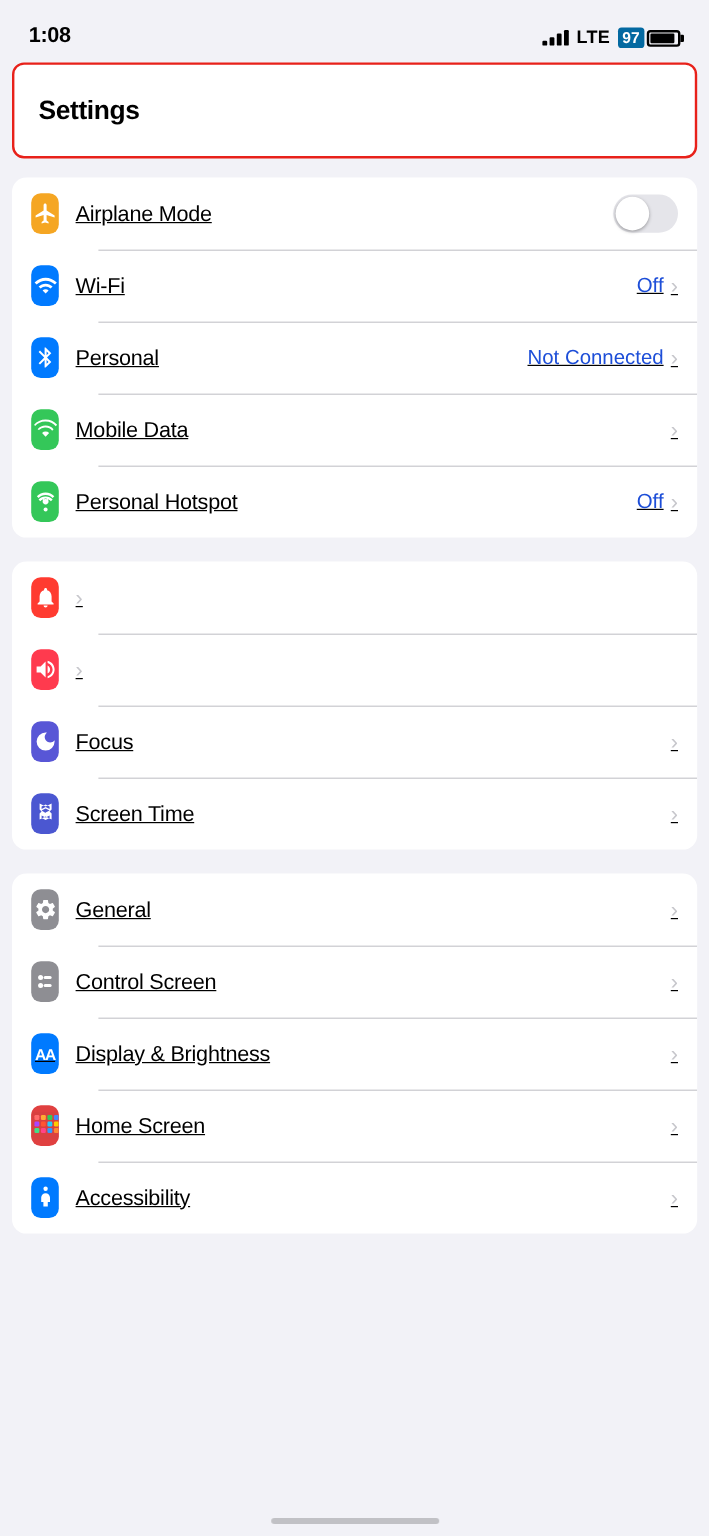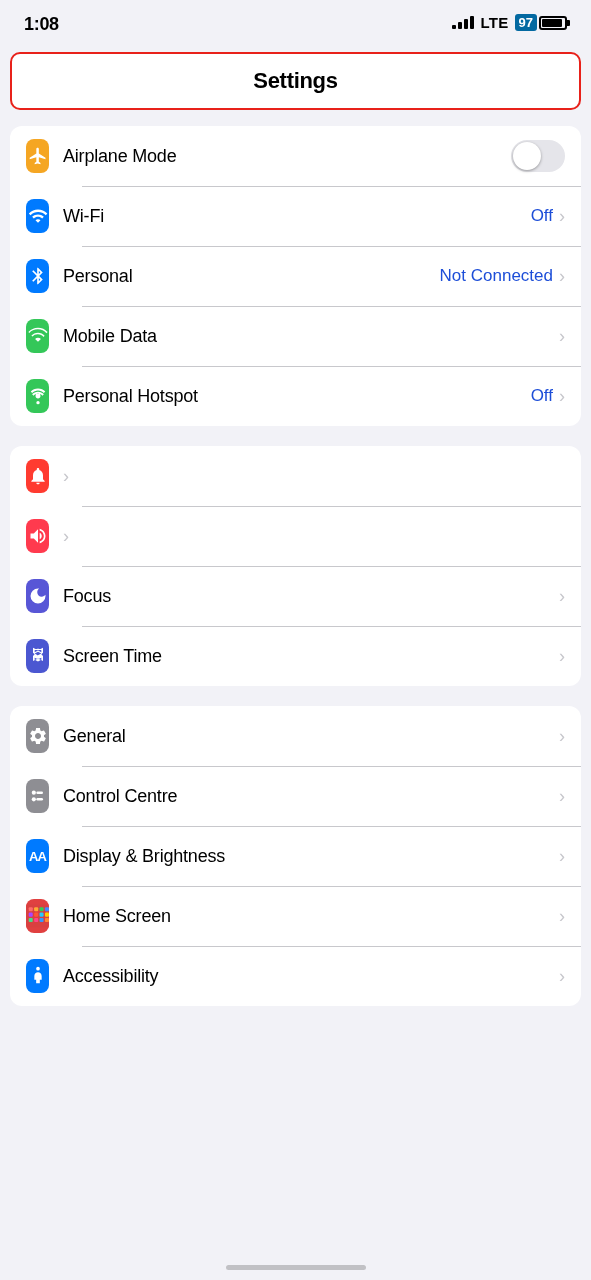--- a/index.html
+++ b/index.html
@@ -10,21 +10,21 @@
       background-color: #f2f2f7;
       font-family: -apple-system, 'SF Pro Text', 'Helvetica Neue', sans-serif;
       color: #000;
       overflow-x: hidden;
     }
 
     
     .status-bar {
       display: flex;
       justify-content: space-between;
-      align-items: flex-start;
+      align-items: flex-end;
       padding: 14px 24px 8px;
       height: 48px;
     }
     .status-time {
       font-size: 18px;
       font-weight: 600;
       letter-spacing: -0.3px;
     }
     .status-right {
       display: flex;
@@ -86,35 +86,36 @@
       padding: 1px 4px;
       border-radius: 3px;
     }
 
     
     .title-bar {
       margin: 4px 10px 16px;
       background: #fff;
       border: 2.5px solid #e8211a;
       border-radius: 10px;
-      padding: 14px 20px;
-      text-align: center;
+      padding: 25px 20px;
+      text-align: left;
     }
     .title-bar-text {
       font-size: 22px;
       font-weight: 700;
       letter-spacing: -0.3px;
     }
 
     
     .settings-group {
       margin: 0 10px 20px;
       background: #fff;
       border-radius: 12px;
       overflow: hidden;
+      text-decoration: underline;
     }
 
     .settings-row {
       display: flex;
       align-items: center;
       padding: 0 16px;
       min-height: 60px;
       position: relative;
     }
     .settings-row:not(:last-child)::after {
@@ -342,21 +343,21 @@
 
   <div class="settings-row">
     <div class="settings-icon" style="background: #8e8e93;">
       <svg width="20" height="20" viewBox="0 0 24 24" fill="white">
         <circle cx="7" cy="8" r="2.5"></circle>
         <circle cx="7" cy="16" r="2.5"></circle>
         <rect x="10" y="6.5" width="8" height="3" rx="1.5"></rect>
         <rect x="10" y="14.5" width="8" height="3" rx="1.5"></rect>
       </svg>
     </div>
-    <span class="settings-label">Control Centre</span>
+    <span class="settings-label">Control Screen</span>
     <span class="chevron">›</span>
   </div>
 
   <div class="settings-row">
     <div class="settings-icon icon-blue">
       <span style="color:white; font-size:13px; font-weight:800; letter-spacing:-1px;">AA</span>
     </div>
     <span class="settings-label">Display &amp; Brightness</span>
     <span class="chevron">›</span>
   </div>

